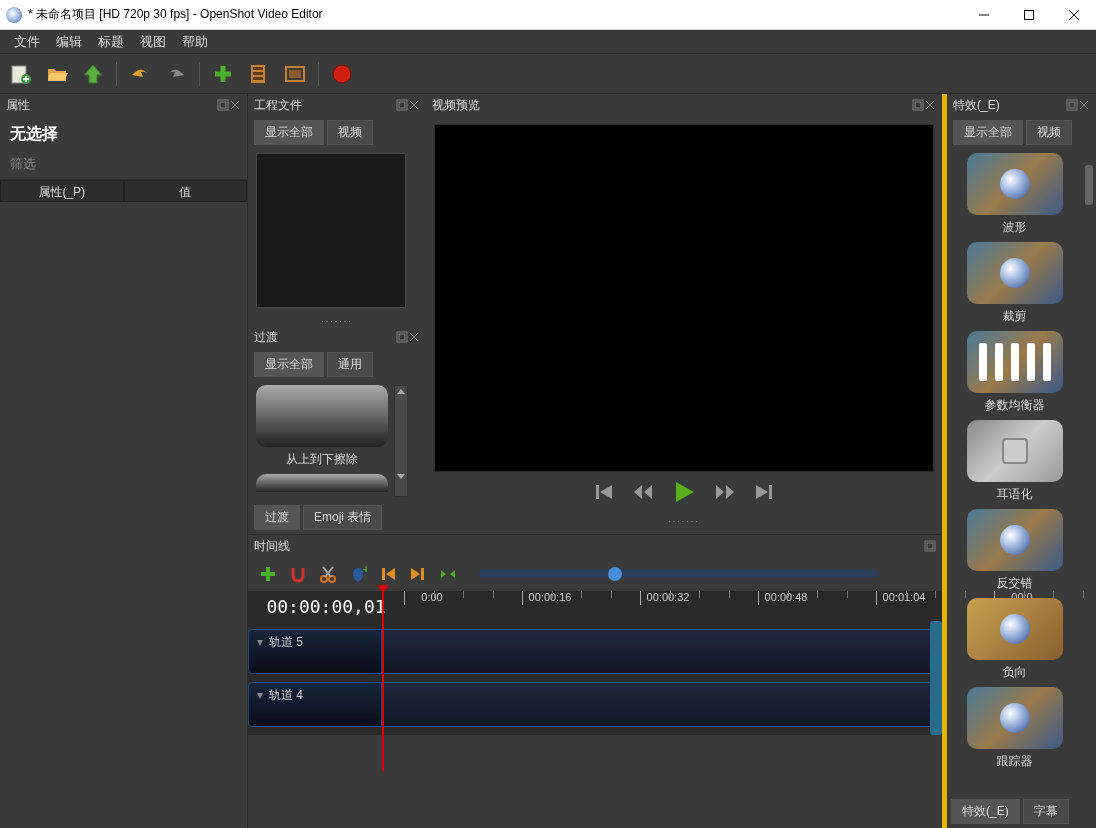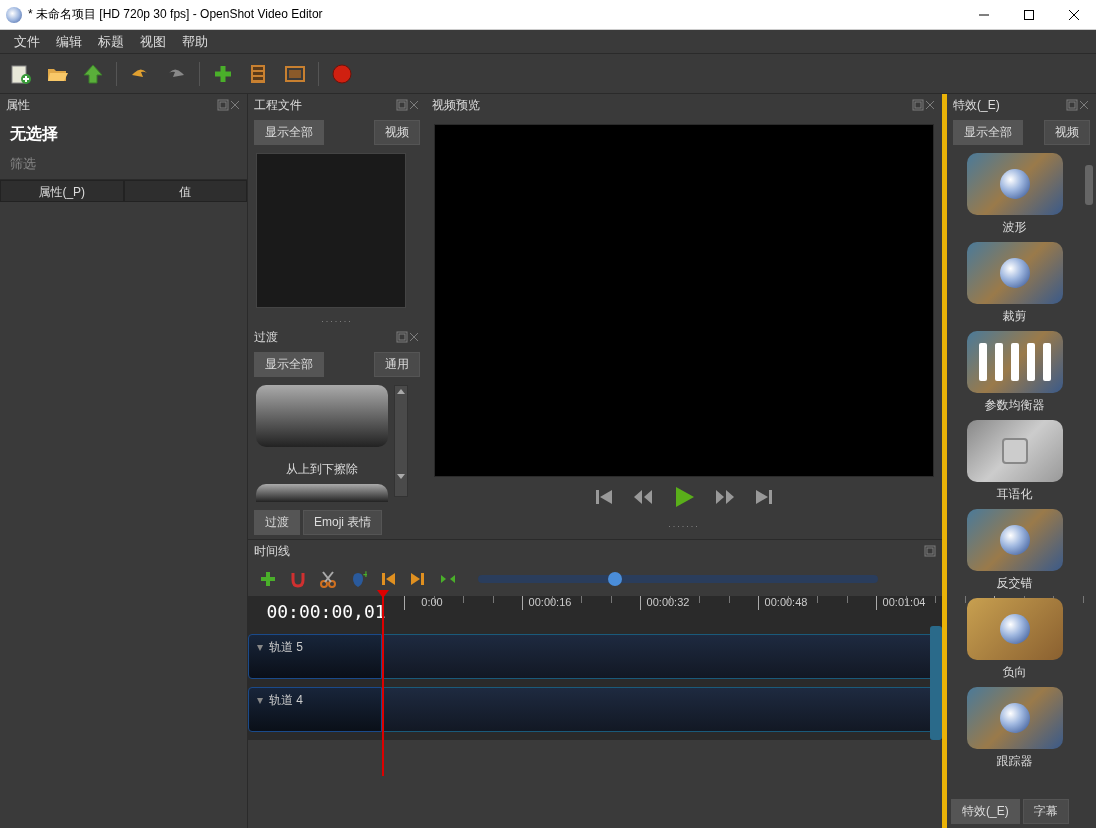--- a/index.html
+++ b/index.html
@@ -30,32 +30,32 @@
 .props .noselect { font-size: 16px; font-weight: bold; color: #fff; padding: 8px 10px; }
 .props .filter { color: #888; padding: 2px 10px 6px; font-size: 13px; border-bottom: 1px solid #2a2a2a; }
 .props .cols { display: flex; height: 22px; }
 .props .cols .col { flex: 1; text-align: center; line-height: 22px; background: #2e2e2e; border: 1px solid #222; font-size: 12px; }
 
 
 .center { flex: 1; display: flex; flex-direction: column; gap: 0; }
 
 
 .projfiles { display: flex; flex-direction: column; }
-.tabrow { display: flex; gap: 10px; padding: 4px 6px; justify-content: space-between; }
+.tabrow { display: flex; gap: 3px; padding: 4px 6px; }
 .tab { padding: 3px 10px; background: #4a4a4a; border: 1px solid #555; font-size: 12px; cursor: pointer; }
 .tab.active { background: #555; }
 .thumb-area { margin: 4px 8px; width: 150px; height: 155px; background: #1a1a1a; border: 1px solid #444; }
 .dots-center { text-align: center; color: #888; font-size: 9px; padding: 2px; letter-spacing: 2px; }
 
 
 .transitions { display: flex; flex-direction: column; }
 .trans-grid { display: flex; padding: 4px 8px; gap: 6px; }
 .trans-item { width: 132px; text-align: center; }
 .trans-thumb { width: 132px; height: 62px; background: linear-gradient(180deg, #aaa 0%, #222 100%); border-radius: 10px; }
-.trans-label { margin-top: 14px; font-size: 12px; }
+.trans-label { margin-top: 4px; font-size: 12px; }
 .scroll-thin { width: 14px; background: #4a4a4a; border: 1px solid #333; }
 .scroll-thin::before, .scroll-thin::after { content: ""; display: block; width: 0; height: 0; margin: 3px auto; }
 .scroll-thin::before { border-left: 4px solid transparent; border-right: 4px solid transparent; border-bottom: 5px solid #aaa; }
 .scroll-thin::after { border-left: 4px solid transparent; border-right: 4px solid transparent; border-top: 5px solid #aaa; margin-top: 80px; }
 
 
 .bottom-tabs { display: flex; gap: 3px; padding: 4px 6px; }
 
 
 .preview-col { display: flex; flex-direction: column; flex: 1; }

